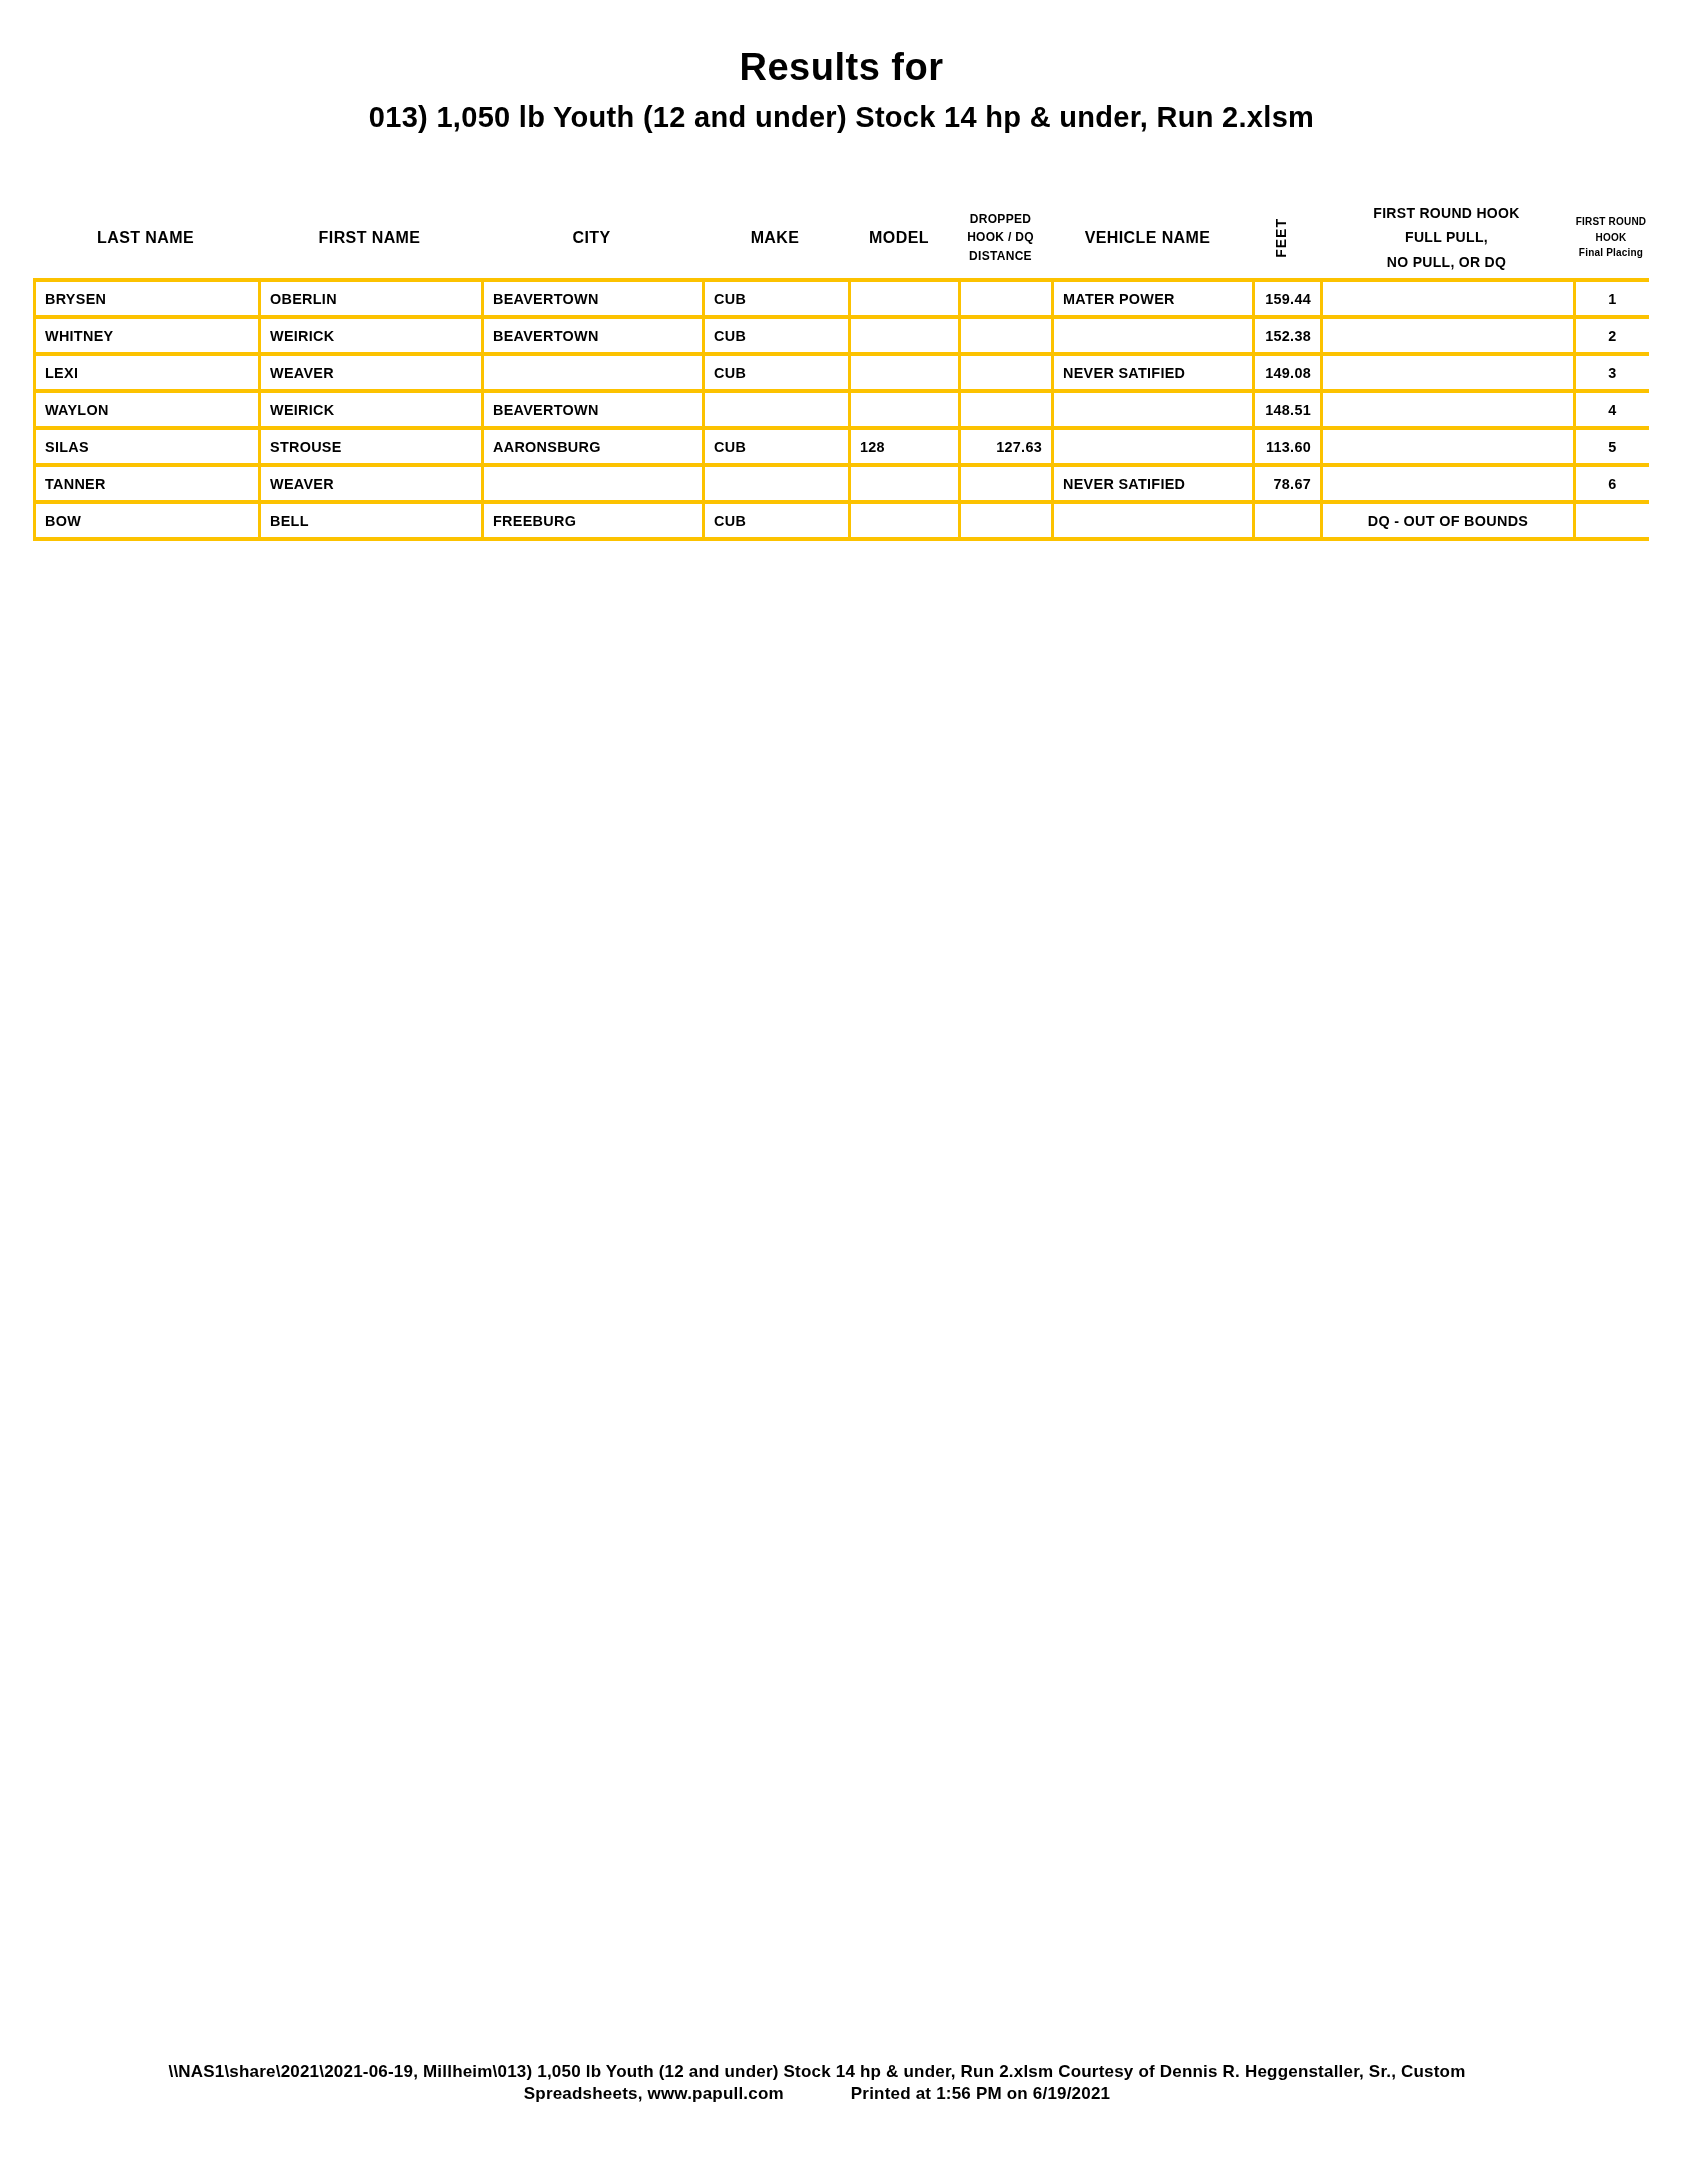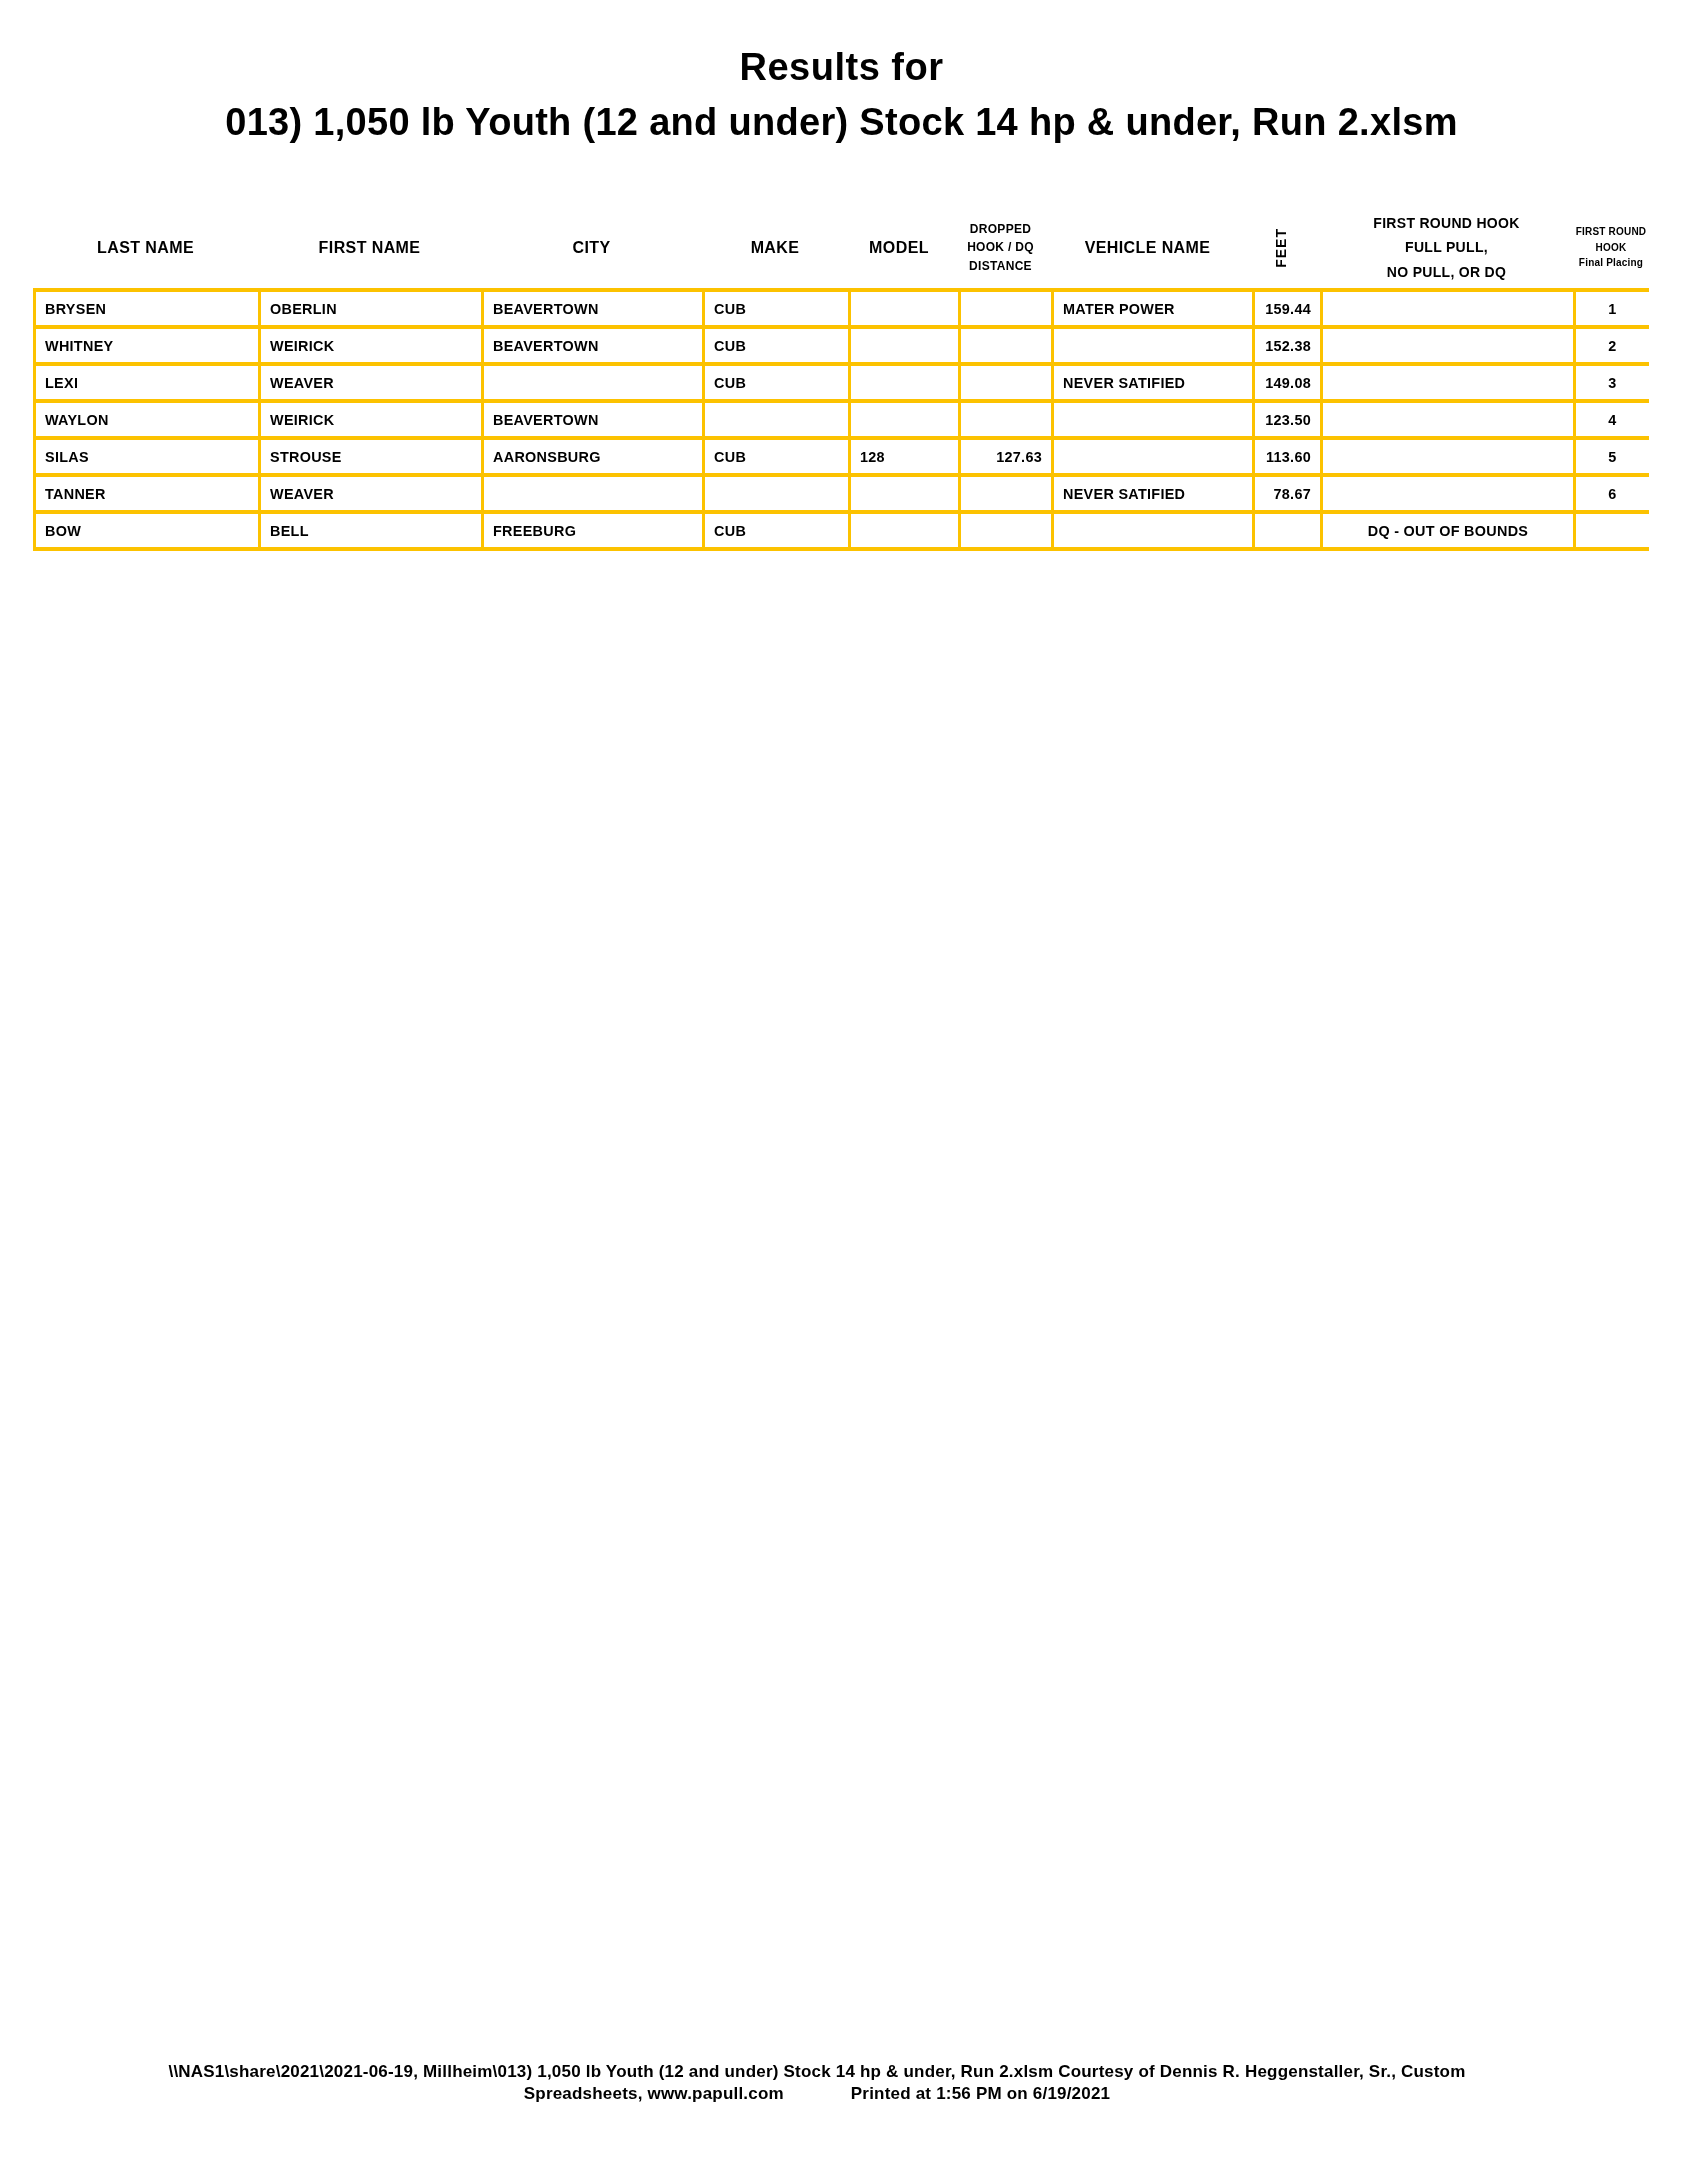--- a/index.html
+++ b/index.html
@@ -13,21 +13,21 @@
   }
   .title {
     margin-top:46px;
     text-align:center;
     font-size:38px; font-weight:bold;
     letter-spacing:0.5px;
   }
   .subtitle {
     margin-top:12px;
     text-align:center;
-    font-size:38px; font-weight:bold;
+    font-size:29px; font-weight:bold;
     letter-spacing:0.3px;
   }
   
   .tablewrap { margin-left:33px; width:1616px; }
   .hdr-row, .row {
     display:grid;
     grid-template-columns:225px 223px 221px 146px 102px 101px 193px 76px 253px 76px;
   }
   .hdr-row { margin-top:63px; height:81px; }
   .h {
@@ -165,21 +165,21 @@
       </div>
 
       <div class="row">
         <div class="c">WAYLON</div>
         <div class="c">WEIRICK</div>
         <div class="c">BEAVERTOWN</div>
         <div class="c"></div>
         <div class="c"></div>
         <div class="c right"></div>
         <div class="c"></div>
-        <div class="c right">123.50</div>
+        <div class="c right">148.51</div>
         <div class="c center"></div>
         <div class="c center noline-r">4</div>
       </div>
 
       <div class="row">
         <div class="c">SILAS</div>
         <div class="c">STROUSE</div>
         <div class="c">AARONSBURG</div>
         <div class="c">CUB</div>
         <div class="c">128</div>

